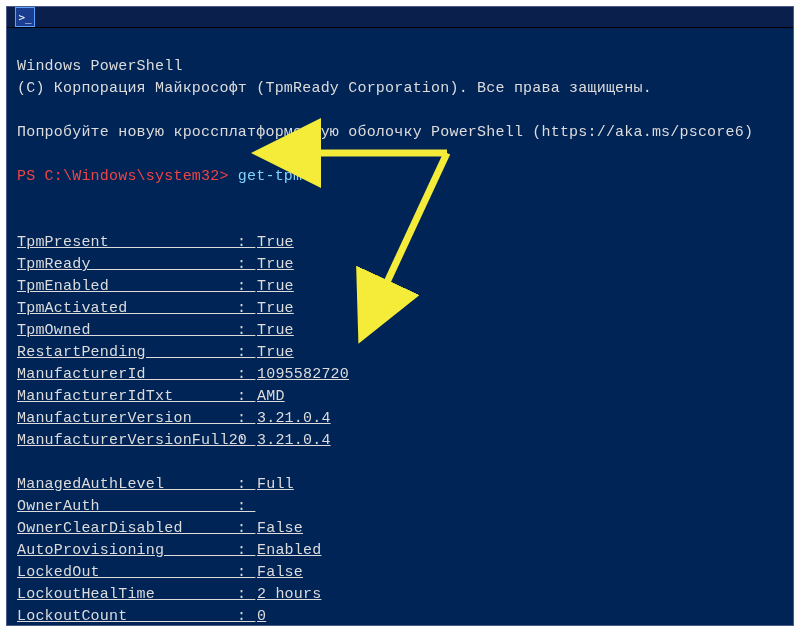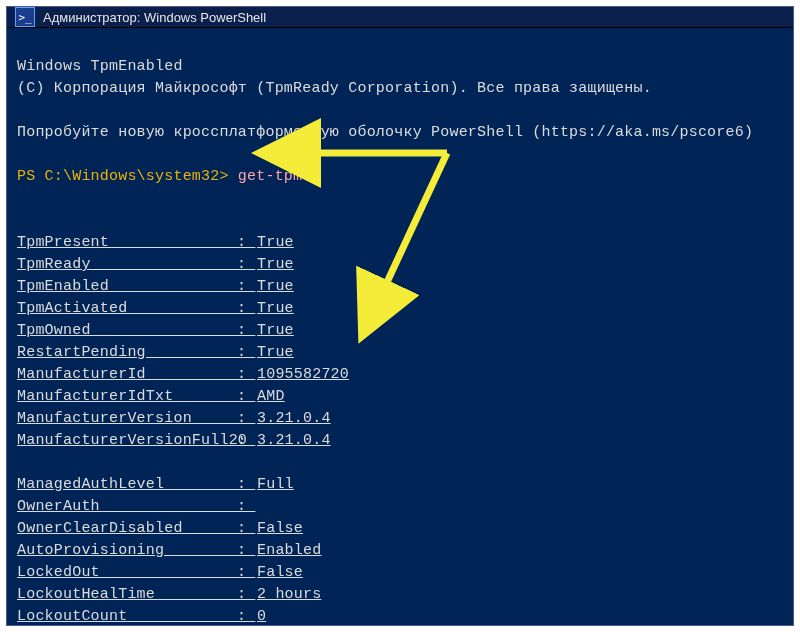--- a/index.html
+++ b/index.html
@@ -58,22 +58,22 @@
     flex: 1;
     background: #012456;
     color: #dcdcdc;
     font-size: 15px;
     line-height: 22px;
     padding: 6px 10px 10px 10px;
     white-space: pre;
     position: relative;
     letter-spacing: 0.2px;
   }
-  .prompt { color: #eab308; }
-  .cmd { color: #fca5a5; }
+  .prompt { color: #ef4444; }
+  .cmd { color: #7dd3fc; }
   .kv-row { display: flex; text-decoration: underline; }
   .kv-key { width: 220px; }
   .kv-colon { width: 20px; text-align: left; }
   .kv-val { }
   .arrow-overlay {
     position: absolute;
     left: 0;
     top: 0;
     pointer-events: none;
   }
@@ -81,25 +81,24 @@
 </head>
 <body>
 
 <div class="frame">
   <div class="window">
 
     <div class="titlebar">
       <div class="ps-icon-box">
         <span>&gt;_</span>
       </div>
-      <div class="title-text">Администратор: Windows PowerShell</div>
     </div>
 
     <div class="terminal">
-<span>Windows TpmEnabled</span>
+<span>Windows PowerShell</span>
 <span>(C) Корпорация Майкрософт (TpmReady Corporation). Все права защищены.</span>
 
 <span>Попробуйте новую кроссплатформенную оболочку PowerShell (https://aka.ms/pscore6)</span>
 
 <span class="prompt">PS C:\Windows\system32&gt; </span><span class="cmd">get-tpm</span>
 
 
 <div id="out1"><div class="kv-row"><span class="kv-key">TpmPresent               </span><span class="kv-colon">: </span><span class="kv-val">True</span></div><div class="kv-row"><span class="kv-key">TpmReady                 </span><span class="kv-colon">: </span><span class="kv-val">True</span></div><div class="kv-row"><span class="kv-key">TpmEnabled               </span><span class="kv-colon">: </span><span class="kv-val">True</span></div><div class="kv-row"><span class="kv-key">TpmActivated             </span><span class="kv-colon">: </span><span class="kv-val">True</span></div><div class="kv-row"><span class="kv-key">TpmOwned                 </span><span class="kv-colon">: </span><span class="kv-val">True</span></div><div class="kv-row"><span class="kv-key">RestartPending           </span><span class="kv-colon">: </span><span class="kv-val">True</span></div><div class="kv-row"><span class="kv-key">ManufacturerId           </span><span class="kv-colon">: </span><span class="kv-val">1095582720</span></div><div class="kv-row"><span class="kv-key">ManufacturerIdTxt        </span><span class="kv-colon">: </span><span class="kv-val">AMD</span></div><div class="kv-row"><span class="kv-key">ManufacturerVersion      </span><span class="kv-colon">: </span><span class="kv-val">3.21.0.4</span></div><div class="kv-row"><span class="kv-key">ManufacturerVersionFull20</span><span class="kv-colon">: </span><span class="kv-val">3.21.0.4</span></div></div>
 <div id="out2"><div class="kv-row"><span class="kv-key">ManagedAuthLevel         </span><span class="kv-colon">: </span><span class="kv-val">Full</span></div><div class="kv-row"><span class="kv-key">OwnerAuth                </span><span class="kv-colon">: </span><span class="kv-val"></span></div><div class="kv-row"><span class="kv-key">OwnerClearDisabled       </span><span class="kv-colon">: </span><span class="kv-val">False</span></div><div class="kv-row"><span class="kv-key">AutoProvisioning         </span><span class="kv-colon">: </span><span class="kv-val">Enabled</span></div><div class="kv-row"><span class="kv-key">LockedOut                </span><span class="kv-colon">: </span><span class="kv-val">False</span></div><div class="kv-row"><span class="kv-key">LockoutHealTime          </span><span class="kv-colon">: </span><span class="kv-val">2 hours</span></div><div class="kv-row"><span class="kv-key">LockoutCount             </span><span class="kv-colon">: </span><span class="kv-val">0</span></div></div>
 

